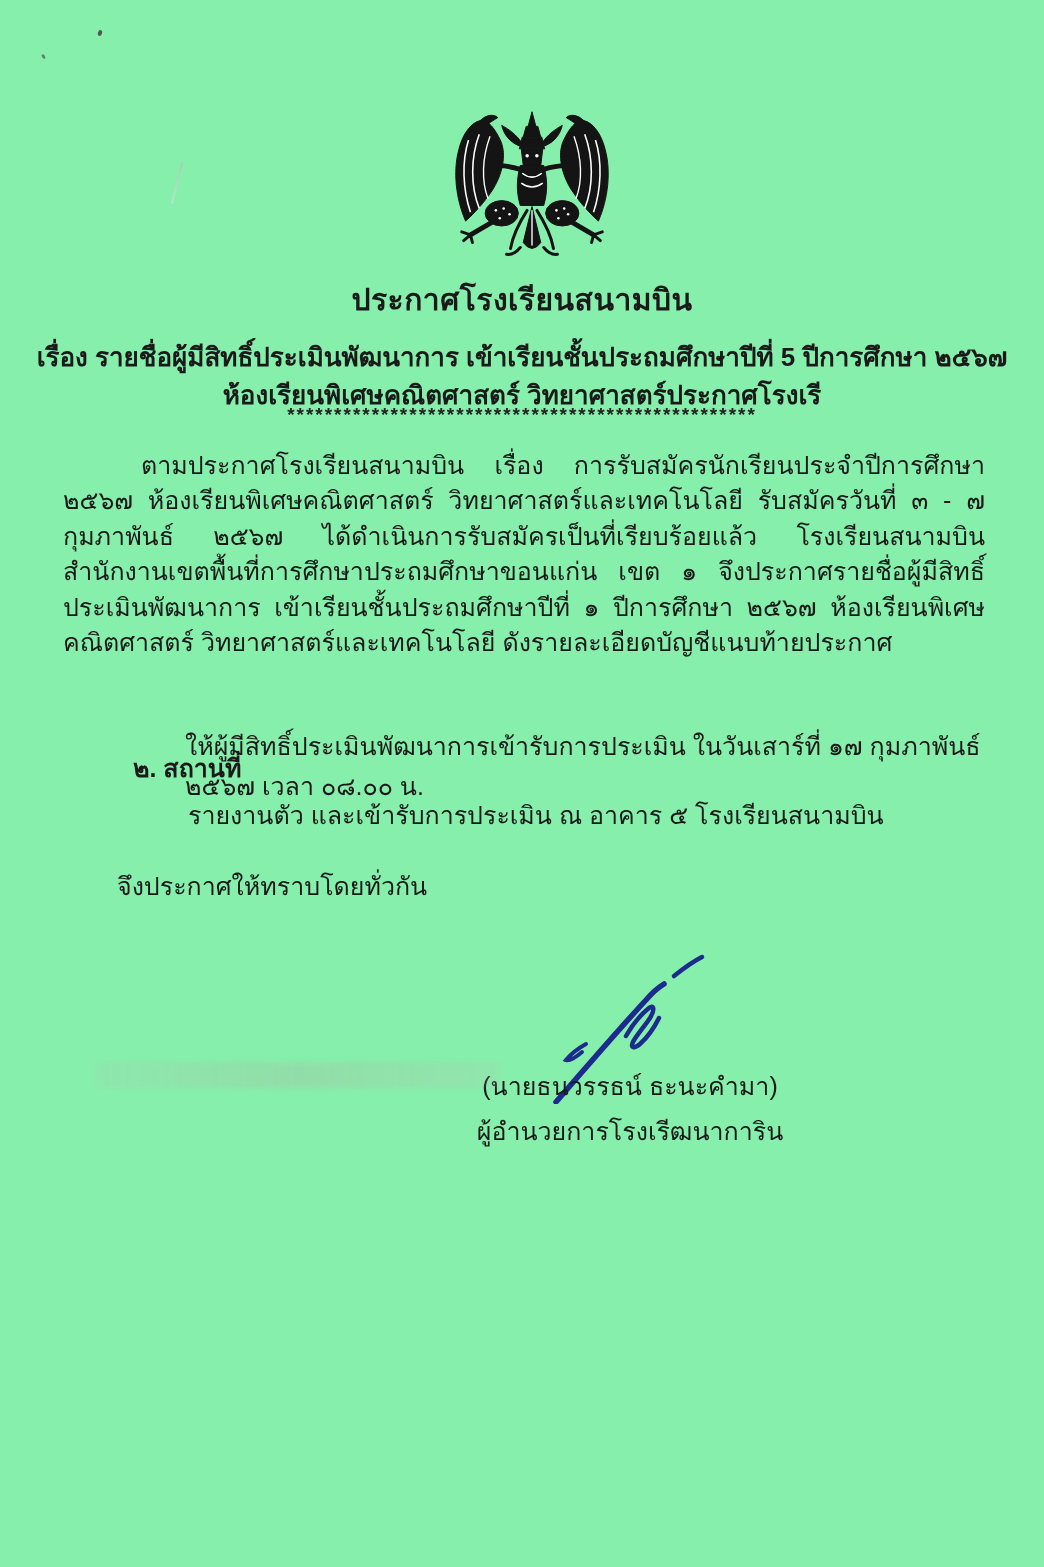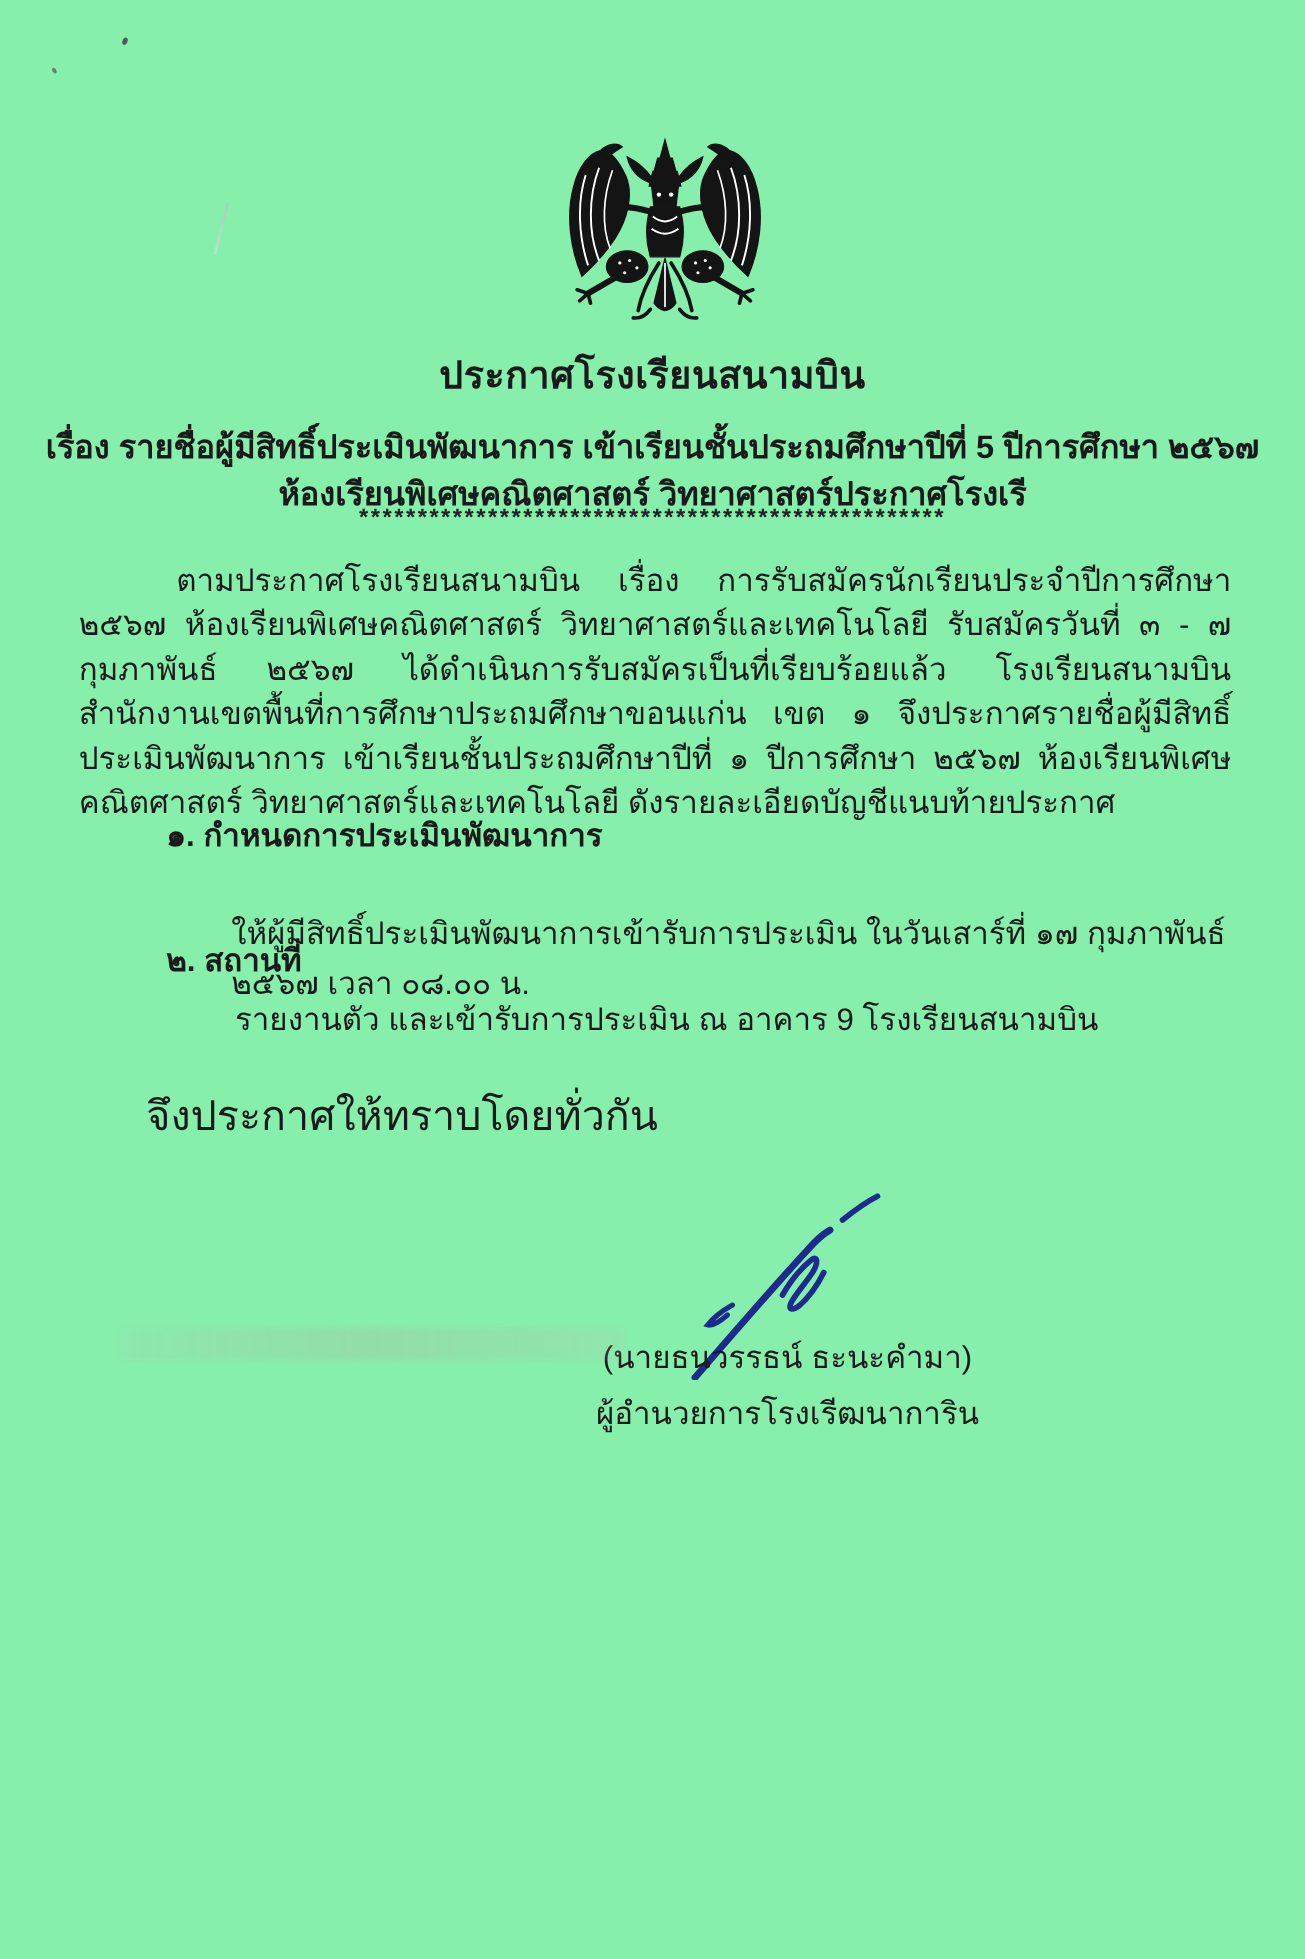--- a/index.html
+++ b/index.html
@@ -21,21 +21,21 @@
   .body-par{
     top:448px;left:63px;width:922px;
     font-size:25px;line-height:35.4px;
     text-indent:78px;text-align:justify;
   }
   .sec-h{left:133px;font-size:25px;font-weight:bold;}
   .sec1-h{top:648px;}
   .sec1-d{top:726px;left:185px;font-size:25px;}
   .sec2-h{top:748px;}
   .sec2-d{top:795px;left:188px;font-size:25px;}
-  .closing{top:866px;left:117px;font-size:33px;}
+  .closing{top:866px;left:117px;font-size:25px;}
   .dateline{top:920px;left:247px;font-size:25px;word-spacing:7px;}
   .sig-block{top:1064px;left:460px;width:340px;text-align:center;font-size:25px;line-height:45px;}
   .emblem{top:110px;left:449px;width:166px;height:148px;}
   .signature{top:944px;left:542px;width:172px;height:160px;}
   .ghost-band{
     top:1062px;left:95px;width:405px;height:26px;
     background:linear-gradient(90deg,rgba(205,180,180,.10),rgba(190,160,160,.22),rgba(205,185,180,.14));
     filter:blur(2px);border-radius:4px;
   }
   .speck{background:#555;border-radius:50%;}
@@ -117,24 +117,23 @@
     </g>
   </svg>
 
   <div class="abs centered title">ประกาศโรงเรียนสนามบิน</div>
   <div class="abs centered subject1">เรื่อง  รายชื่อผู้มีสิทธิ์ประเมินพัฒนาการ เข้าเรียนชั้นประถมศึกษาปีที่ 5 ปีการศึกษา ๒๕๖๗</div>
   <div class="abs centered subject2">ห้องเรียนพิเศษคณิตศาสตร์ วิทยาศาสตร์ประกาศโรงเรี</div>
   <div class="abs centered divider">**************************************************</div>
 
   <p class="abs body-par" style="margin:0">ตามประกาศโรงเรียนสนามบิน เรื่อง การรับสมัครนักเรียนประจำปีการศึกษา ๒๕๖๗ ห้องเรียนพิเศษคณิตศาสตร์ วิทยาศาสตร์และเทคโนโลยี รับสมัครวันที่ ๓ - ๗ กุมภาพันธ์ ๒๕๖๗ ได้ดำเนินการรับสมัครเป็นที่เรียบร้อยแล้ว โรงเรียนสนามบิน สำนักงานเขตพื้นที่การศึกษาประถมศึกษาขอนแก่น เขต ๑ จึงประกาศรายชื่อผู้มีสิทธิ์ประเมินพัฒนาการ เข้าเรียนชั้นประถมศึกษาปีที่ ๑ ปีการศึกษา ๒๕๖๗ ห้องเรียนพิเศษคณิตศาสตร์ วิทยาศาสตร์และเทคโนโลยี ดังรายละเอียดบัญชีแนบท้ายประกาศ</p>
 
-  <div class="abs sec-h sec1-h">๑. กำหนดการประเมินพัฒนาการ</div>
   <div class="abs sec1-d">ให้ผู้มีสิทธิ์ประเมินพัฒนาการเข้ารับการประเมิน ในวันเสาร์ที่ ๑๗ กุมภาพันธ์ ๒๕๖๗  เวลา ๐๘.๐๐ น.</div>
   <div class="abs sec-h sec2-h">๒. สถานที่</div>
-  <div class="abs sec2-d">รายงานตัว และเข้ารับการประเมิน ณ อาคาร 9 โรงเรียนสนามบิน</div>
+  <div class="abs sec2-d">รายงานตัว และเข้ารับการประเมิน ณ อาคาร ๕ โรงเรียนสนามบิน</div>
 
   <div class="abs closing">จึงประกาศให้ทราบโดยทั่วกัน</div>
 
   <svg class="abs signature" viewBox="0 0 172 160" xmlns="http://www.w3.org/2000/svg">
     <g fill="none" stroke="#1c2b8c" stroke-linecap="round">
 
       <path d="M132,32 C142,24 152,17 160,13" stroke-width="4.5"></path>
 
       <path d="M14,158 C40,128 78,84 104,56 C110,49 117,43 122,40" stroke-width="5.5"></path>
 

